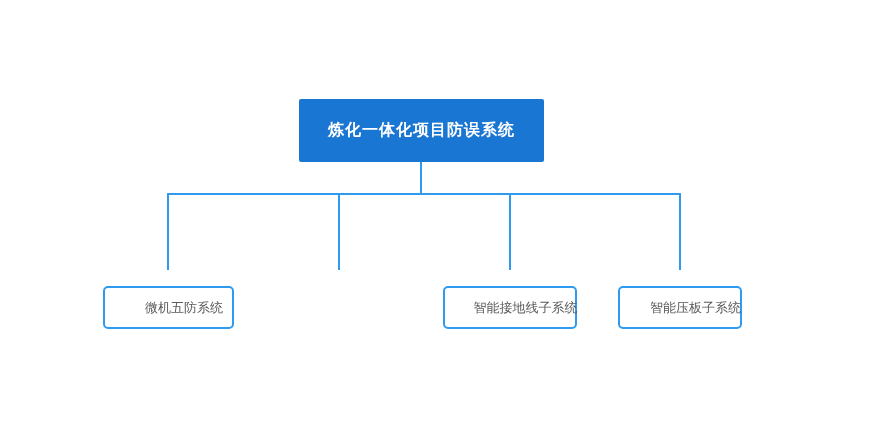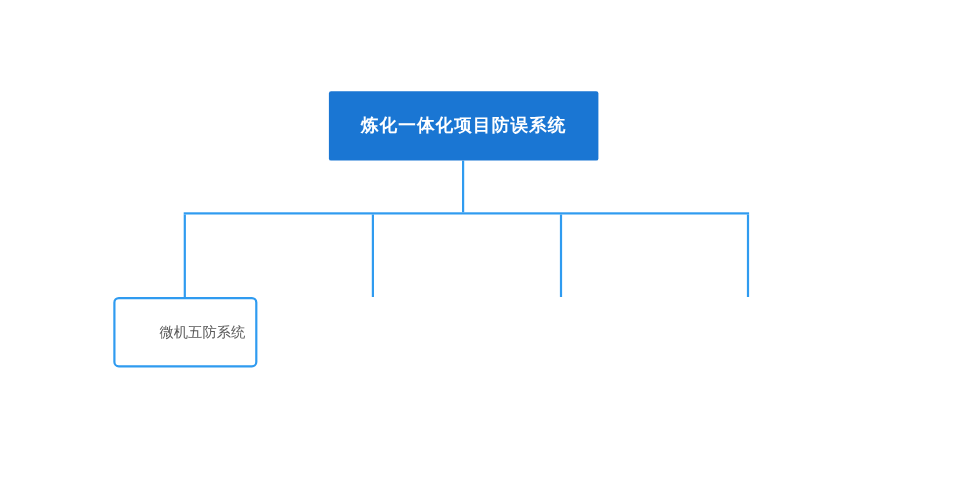--- a/index.html
+++ b/index.html
@@ -16,36 +16,37 @@
     overflow: hidden;
   }
   .node {
     position: absolute;
     box-sizing: border-box;
     display: flex;
     align-items: center;
     justify-content: center;
     text-align: center;
     white-space: nowrap;
+    margin-top: 16px;
   }
   .root-node {
     left: 299px;
     top: 83px;
     width: 245px;
     height: 63px;
     background: var(--root-fill, #1A76D3);
     color: var(--root-text, #ffffff);
     font-size: 16px;
     font-weight: bold;
     letter-spacing: 1px;
     border-radius: 2px;
   }
   .child-node {
     top: 270px;
-    height: 64px;
+    height: 43px;
     background: var(--child-fill, #ffffff);
     border: 2px solid var(--child-border, #2F9BF0);
     border-radius: 5px;
     color: var(--child-text, #595959);
     font-size: 13px;
     padding-left: 31px;
   }
   .child-1 { left: 103px; width: 131px; }
   .child-2 { left: 274px; width: 131px; }
   .child-3 { left: 443px; width: 134px; }
@@ -74,14 +75,20 @@
   <div class="connector conn-drop conn-drop-3"></div>
   <div class="connector conn-drop conn-drop-4"></div>
 
   <div class="node root-node">
     <span>炼化一体化项目防误系统</span>
   </div>
 
   <div class="node child-node child-1">
     <span>微机五防系统</span>
   </div>
+  <div class="node child-node child-3">
+    <span>智能接地线子系统</span>
+  </div>
+  <div class="node child-node child-4">
+    <span>智能压板子系统</span>
+  </div>
 
 </div>
 
 </body></html>

